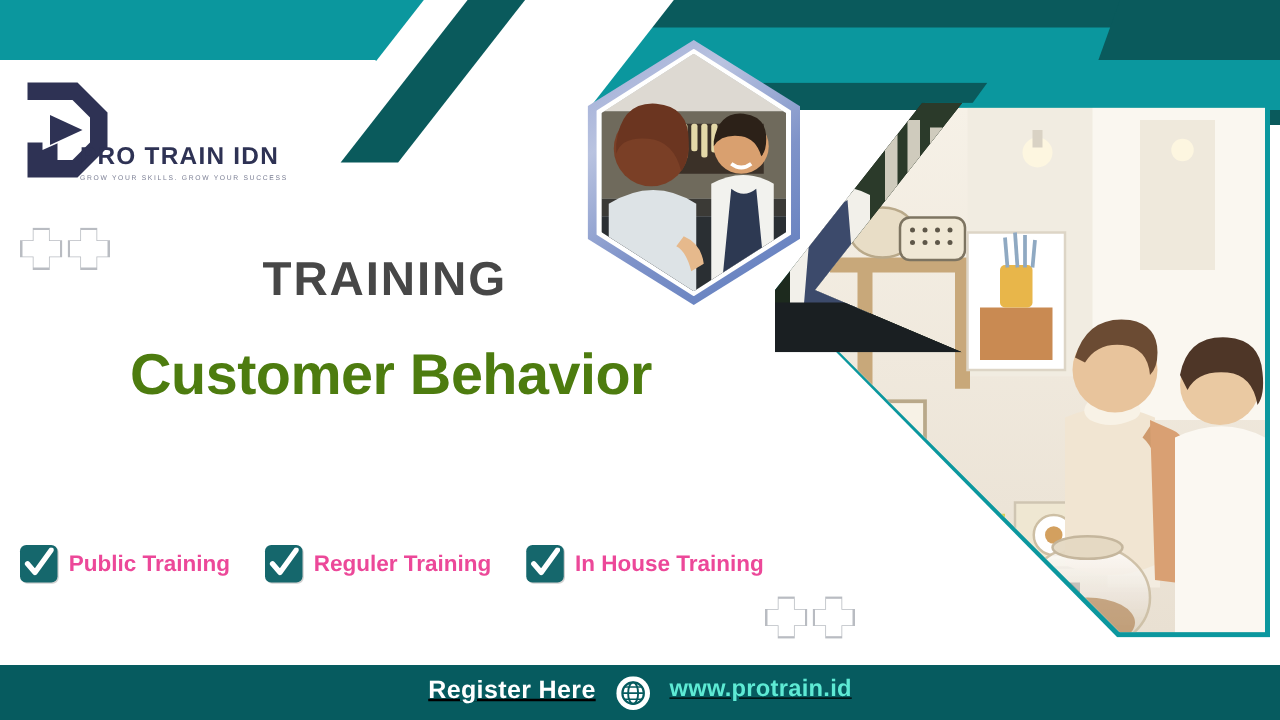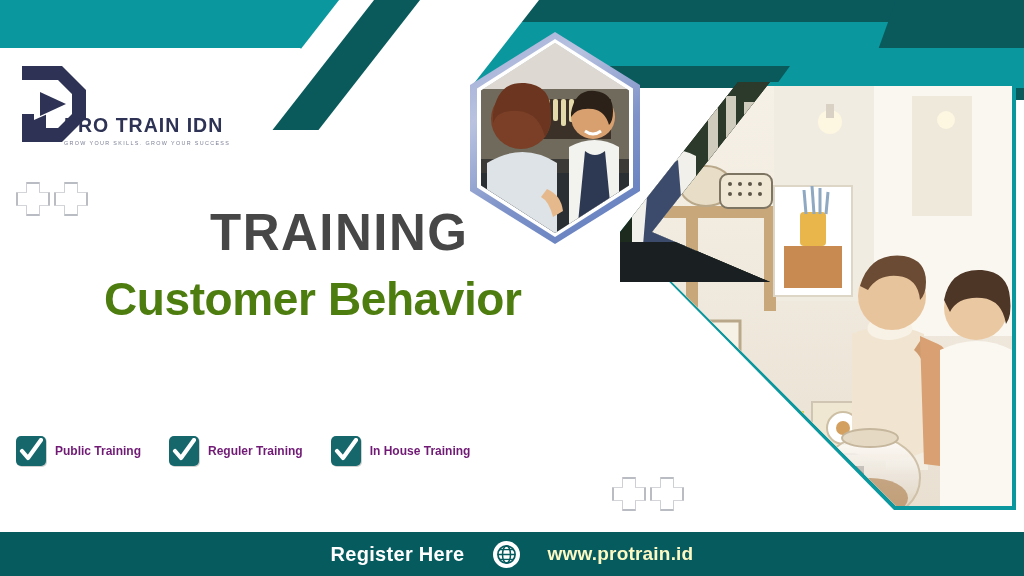--- a/index.html
+++ b/index.html
@@ -75,40 +75,40 @@
     font-family:"Liberation Sans", sans-serif; white-space:nowrap;
   }
   .logo-tag {
     font-size:5.4px; color:#7b7f94; letter-spacing:1.35px; margin-top:3px;
     white-space:nowrap; font-family:"Liberation Sans", sans-serif;
   }
 
   
   .title-training {
     position:absolute; left:210px; top:203px;
-    font-size:51px; font-weight:bold; color:#474747;
+    font-size:38px; font-weight:bold; color:#474747;
     letter-spacing:1.5px; font-family:"Liberation Sans", sans-serif;
   }
   .title-main {
     position:absolute; left:104px; top:272px;
     font-size:46px; font-weight:bold; color:#4d7c0f;
     letter-spacing:-0.4px; font-family:"Liberation Sans", sans-serif;
   }
 
   
   .checkrow { position:absolute; left:16px; top:436px; display:flex; align-items:center; }
   .checkitem { display:flex; align-items:center; margin-right:28px; }
   .cbox {
     width:30px; height:30px; border-radius:5px;
     background:#15676c; position:relative; flex:none;
     box-shadow: 1px 1px 0 rgba(0,0,0,0.18);
   }
   .cbox svg { position:absolute; left:3px; top:2px; }
   .clabel {
-    margin-left:9px; font-size:12px; font-weight:bold; color:#701a75;
+    margin-left:9px; font-size:18px; font-weight:bold; color:#ec4899;
     white-space:nowrap; font-family:"Liberation Sans", sans-serif;
   }
 
   
   .hex-wrap {
     position:absolute; left:470px; top:32px; width:170px; height:212px;
     clip-path: polygon(50% 0, 100% 25%, 100% 75%, 50% 100%, 0 75%, 0 25%);
     background: linear-gradient(145deg,#9aa7d4 0%,#b9c3e0 28%,#7f93c9 60%,#5d7bbd 100%);
     padding:7px;
   }
@@ -138,27 +138,27 @@
     position:absolute; left:620px; top:82px; width:150px; height:200px;
     clip-path: polygon(0 150px, 118px 0, 150px 0, 32px 150px, 150px 200px, 0 200px);
     overflow:hidden;
   }
 
   
   .footer {
     position:absolute; left:0; bottom:0; width:1024px; height:44px;
     background:#065b5f; display:flex; align-items:center; justify-content:center;
   }
-  .footer-inner { display:flex; align-items:center; gap:28px; }
+  .footer-inner { display:flex; gap:16px;text-decoration:underline; }
   .reg-text {
     font-size:20px; font-weight:bold; color:#ffffff; letter-spacing:0.3px;
     font-family:"Liberation Sans", sans-serif;
   }
   .url-text {
-    font-size:19px; font-weight:bold; color:#fef9c3; letter-spacing:0.2px;
+    font-size:19px; font-weight:bold; color:#5eead4; letter-spacing:0.2px;
     font-family:"Liberation Sans", sans-serif;
   }
   .globe { width:27px; height:27px; flex:none; }
 </style>
 </head>
 <body>
 
 <div class="stage">
 
   <div class="band band-light-top"></div>

